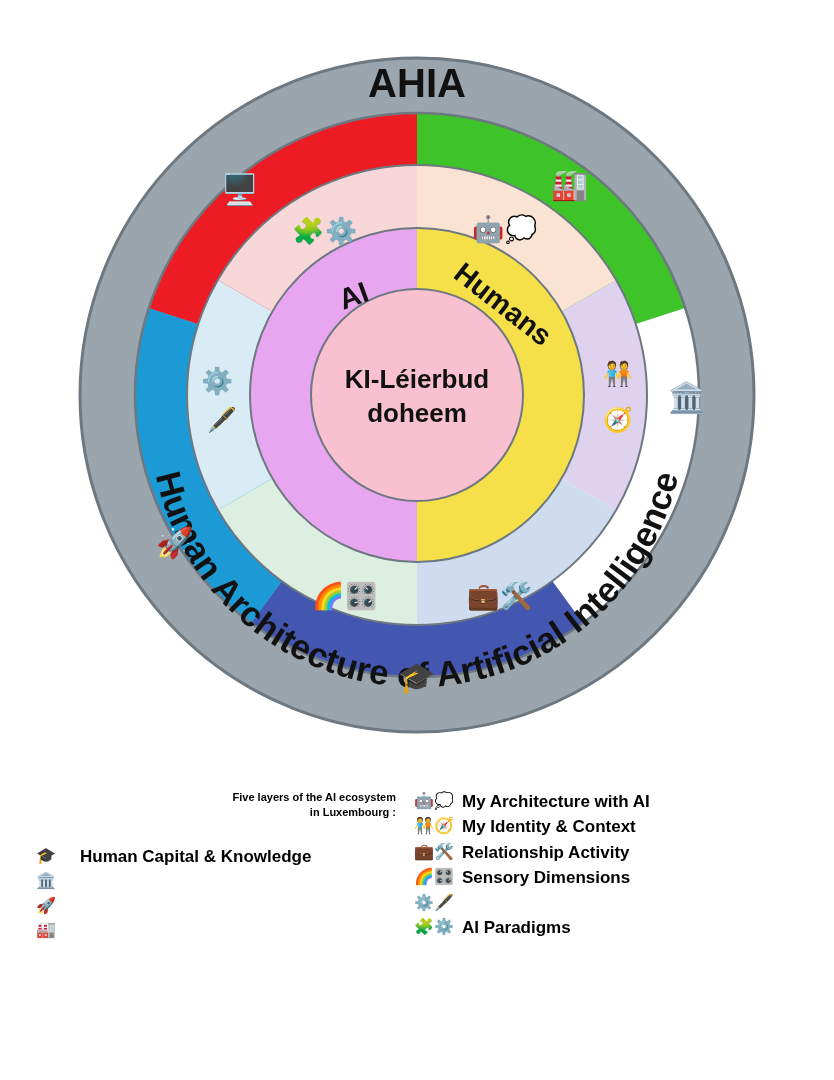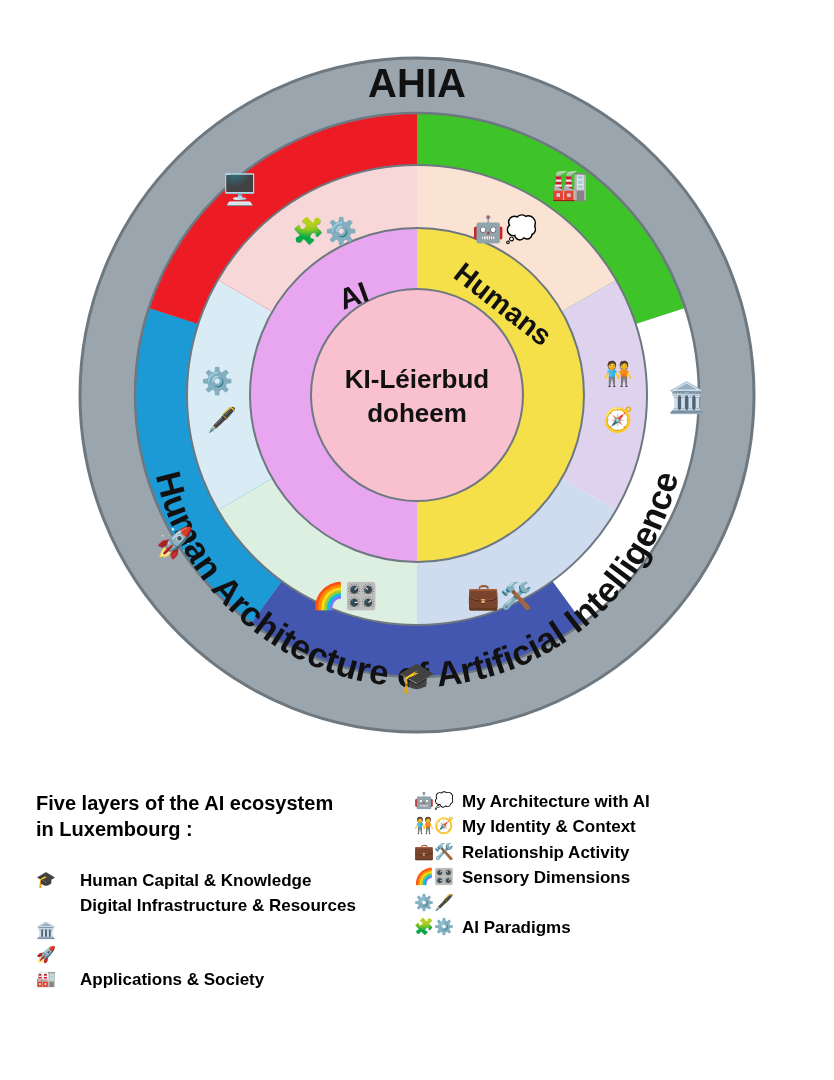--- a/index.html
+++ b/index.html
@@ -33,25 +33,26 @@
   }
 
   .legend-col {
     position: absolute;
     top: 0;
   }
   .legend-col.left  { left: 36px;  width: 360px; }
   .legend-col.right { left: 414px; width: 400px; }
 
   .legend-title {
-    font-size: 20px;
+    font-size: 11px;
     font-weight: bold;
     line-height: 1.32;
     margin: 0 0 26px 0;
     white-space: pre-line;
+    text-align: right;
   }
 
   .legend-list {
     list-style: none;
     margin: 0;
     padding: 0;
   }
   .legend-list li {
     display: flex;
     align-items: flex-start;
@@ -154,33 +155,28 @@
 <div class="legend-area">
 
   <div class="legend-col left">
     <p class="legend-title">Five layers of the AI ecosystem
 in Luxembourg :</p>
     <ul class="legend-list">
       <li>
         <span class="legend-ico">🎓</span>
         <span class="legend-txt">Human Capital &amp; Knowledge</span>
       </li>
-      <li class="no-ico">
-        <span class="legend-ico"></span>
-        <span class="legend-txt">Digital Infrastructure &amp; Resources</span>
-      </li>
       <li>
         <span class="legend-ico">🏛️</span>
       </li>
       <li>
         <span class="legend-ico">🚀</span>
       </li>
       <li>
         <span class="legend-ico">🏭</span>
-        <span class="legend-txt">Applications &amp; Society</span>
       </li>
     </ul>
   </div>
 
   <div class="legend-col right">
     <ul class="legend-list">
       <li>
         <span class="legend-ico">🤖💭</span>
         <span class="legend-txt">My Architecture with AI</span>
       </li>

